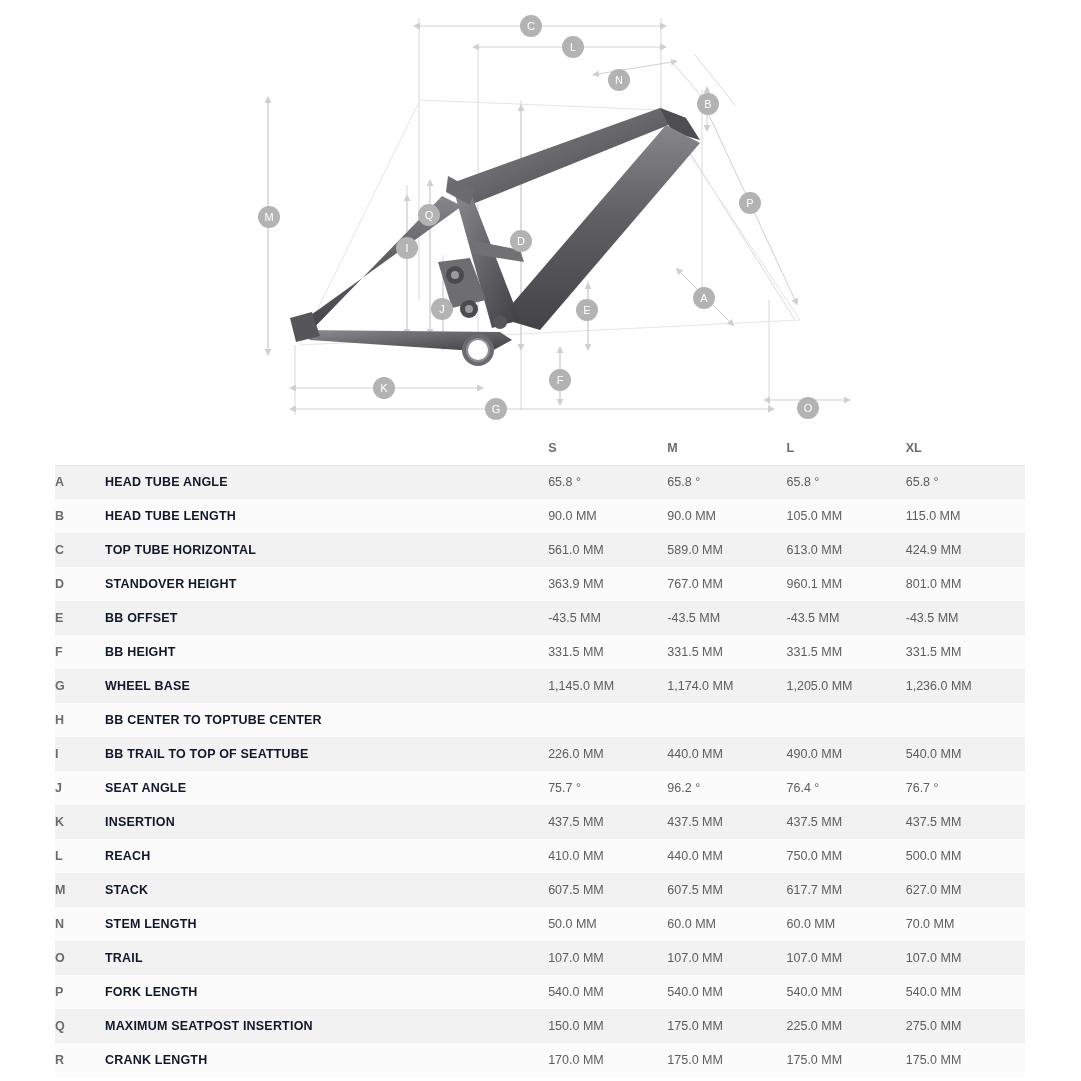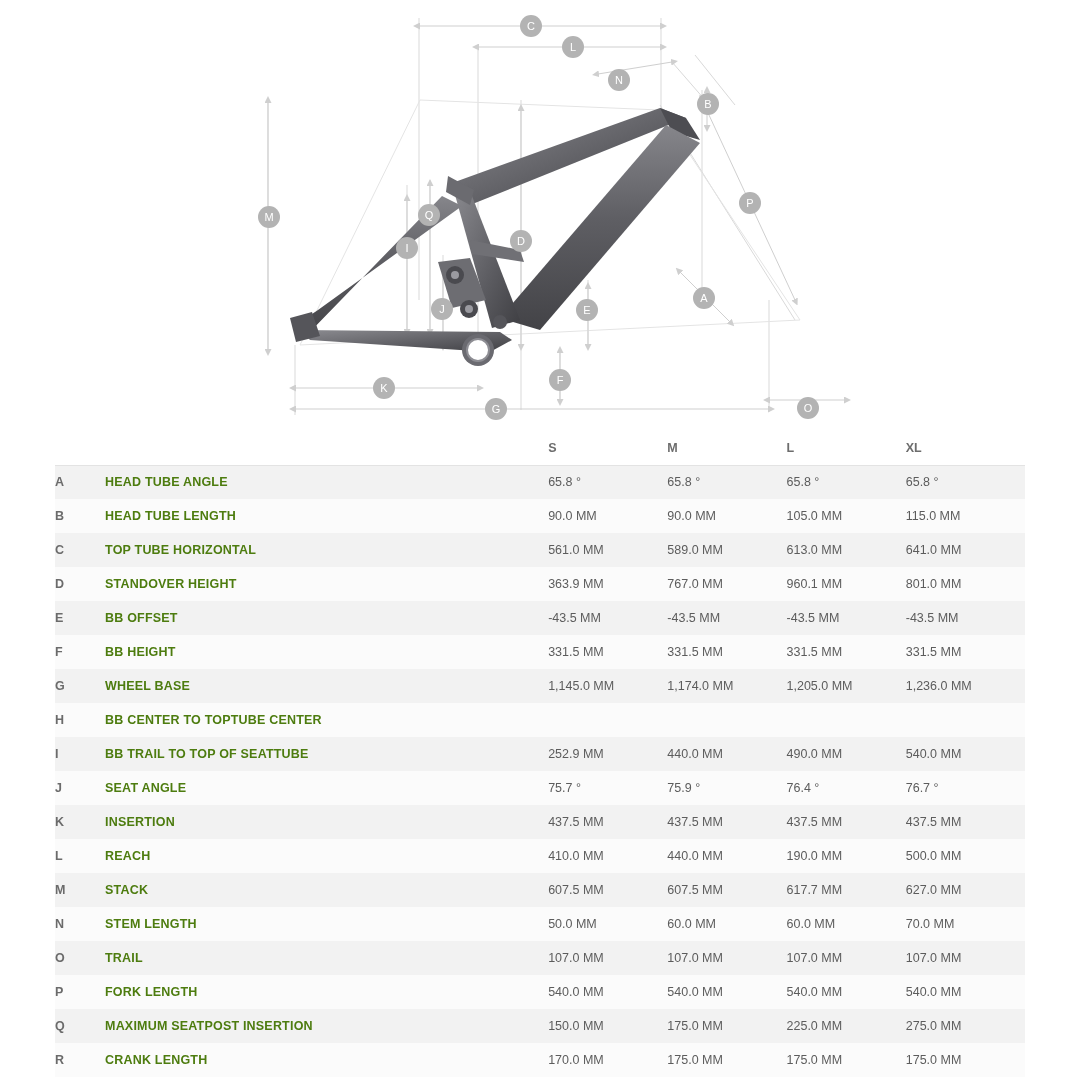--- a/index.html
+++ b/index.html
@@ -57,21 +57,21 @@
     font-weight: 700;
     color: #6d6d6d;
     font-size: 12.5px;
     background: #ffffff;
     border-bottom: 1px solid #e3e3e3;
   }
   table.geo tbody tr { height: 34px; }
   table.geo tbody tr.odd { background: #f2f2f2; }
   table.geo tbody tr.even { background: #fbfbfb; }
   td.col-key, th.col-key { width: 53px; padding-left: 14px; font-weight: 700; color: #6b6b6b; }
-  td.col-name, th.col-name { width: 470px; padding-left: 53px; font-weight: 700; color: #4d7c0f; letter-spacing: 0.2px; }
+  td.col-name, th.col-name { width: 470px; padding-left: 53px; font-weight: 700; color: #0f172a; letter-spacing: 0.2px; }
   td.col-size, th.col-size { width: 125px; padding-left: 10px; }
   th.col-size { font-weight: 700; color: #6d6d6d; }
   td.col-size { color: #5c5c5c; }
   .hdr-spacer { }
 </style>
 </head>
 <body>
 
 <div class="page">
 
@@ -267,21 +267,21 @@
           <td class="col-size">90.0 MM</td>
           <td class="col-size">105.0 MM</td>
           <td class="col-size">115.0 MM</td>
         </tr>
         <tr class="odd">
           <td class="col-key">C</td>
           <td class="col-name">TOP TUBE HORIZONTAL</td>
           <td class="col-size">561.0 MM</td>
           <td class="col-size">589.0 MM</td>
           <td class="col-size">613.0 MM</td>
-          <td class="col-size">641.0 MM</td>
+          <td class="col-size">424.9 MM</td>
         </tr>
         <tr class="even">
           <td class="col-key">D</td>
           <td class="col-name">STANDOVER HEIGHT</td>
           <td class="col-size">363.9 MM</td>
           <td class="col-size">767.0 MM</td>
           <td class="col-size">960.1 MM</td>
           <td class="col-size">801.0 MM</td>
         </tr>
         <tr class="odd">
@@ -312,47 +312,47 @@
           <td class="col-key">H</td>
           <td class="col-name">BB CENTER TO TOPTUBE CENTER</td>
           <td class="col-size"></td>
           <td class="col-size"></td>
           <td class="col-size"></td>
           <td class="col-size"></td>
         </tr>
         <tr class="odd">
           <td class="col-key">I</td>
           <td class="col-name">BB TRAIL TO TOP OF SEATTUBE</td>
-          <td class="col-size">252.9 MM</td>
+          <td class="col-size">226.0 MM</td>
           <td class="col-size">440.0 MM</td>
           <td class="col-size">490.0 MM</td>
           <td class="col-size">540.0 MM</td>
         </tr>
         <tr class="even">
           <td class="col-key">J</td>
           <td class="col-name">SEAT ANGLE</td>
           <td class="col-size">75.7 °</td>
-          <td class="col-size">75.9 °</td>
+          <td class="col-size">96.2 °</td>
           <td class="col-size">76.4 °</td>
           <td class="col-size">76.7 °</td>
         </tr>
         <tr class="odd">
           <td class="col-key">K</td>
           <td class="col-name">INSERTION</td>
           <td class="col-size">437.5 MM</td>
           <td class="col-size">437.5 MM</td>
           <td class="col-size">437.5 MM</td>
           <td class="col-size">437.5 MM</td>
         </tr>
         <tr class="even">
           <td class="col-key">L</td>
           <td class="col-name">REACH</td>
           <td class="col-size">410.0 MM</td>
           <td class="col-size">440.0 MM</td>
-          <td class="col-size">190.0 MM</td>
+          <td class="col-size">750.0 MM</td>
           <td class="col-size">500.0 MM</td>
         </tr>
         <tr class="odd">
           <td class="col-key">M</td>
           <td class="col-name">STACK</td>
           <td class="col-size">607.5 MM</td>
           <td class="col-size">607.5 MM</td>
           <td class="col-size">617.7 MM</td>
           <td class="col-size">627.0 MM</td>
         </tr>

